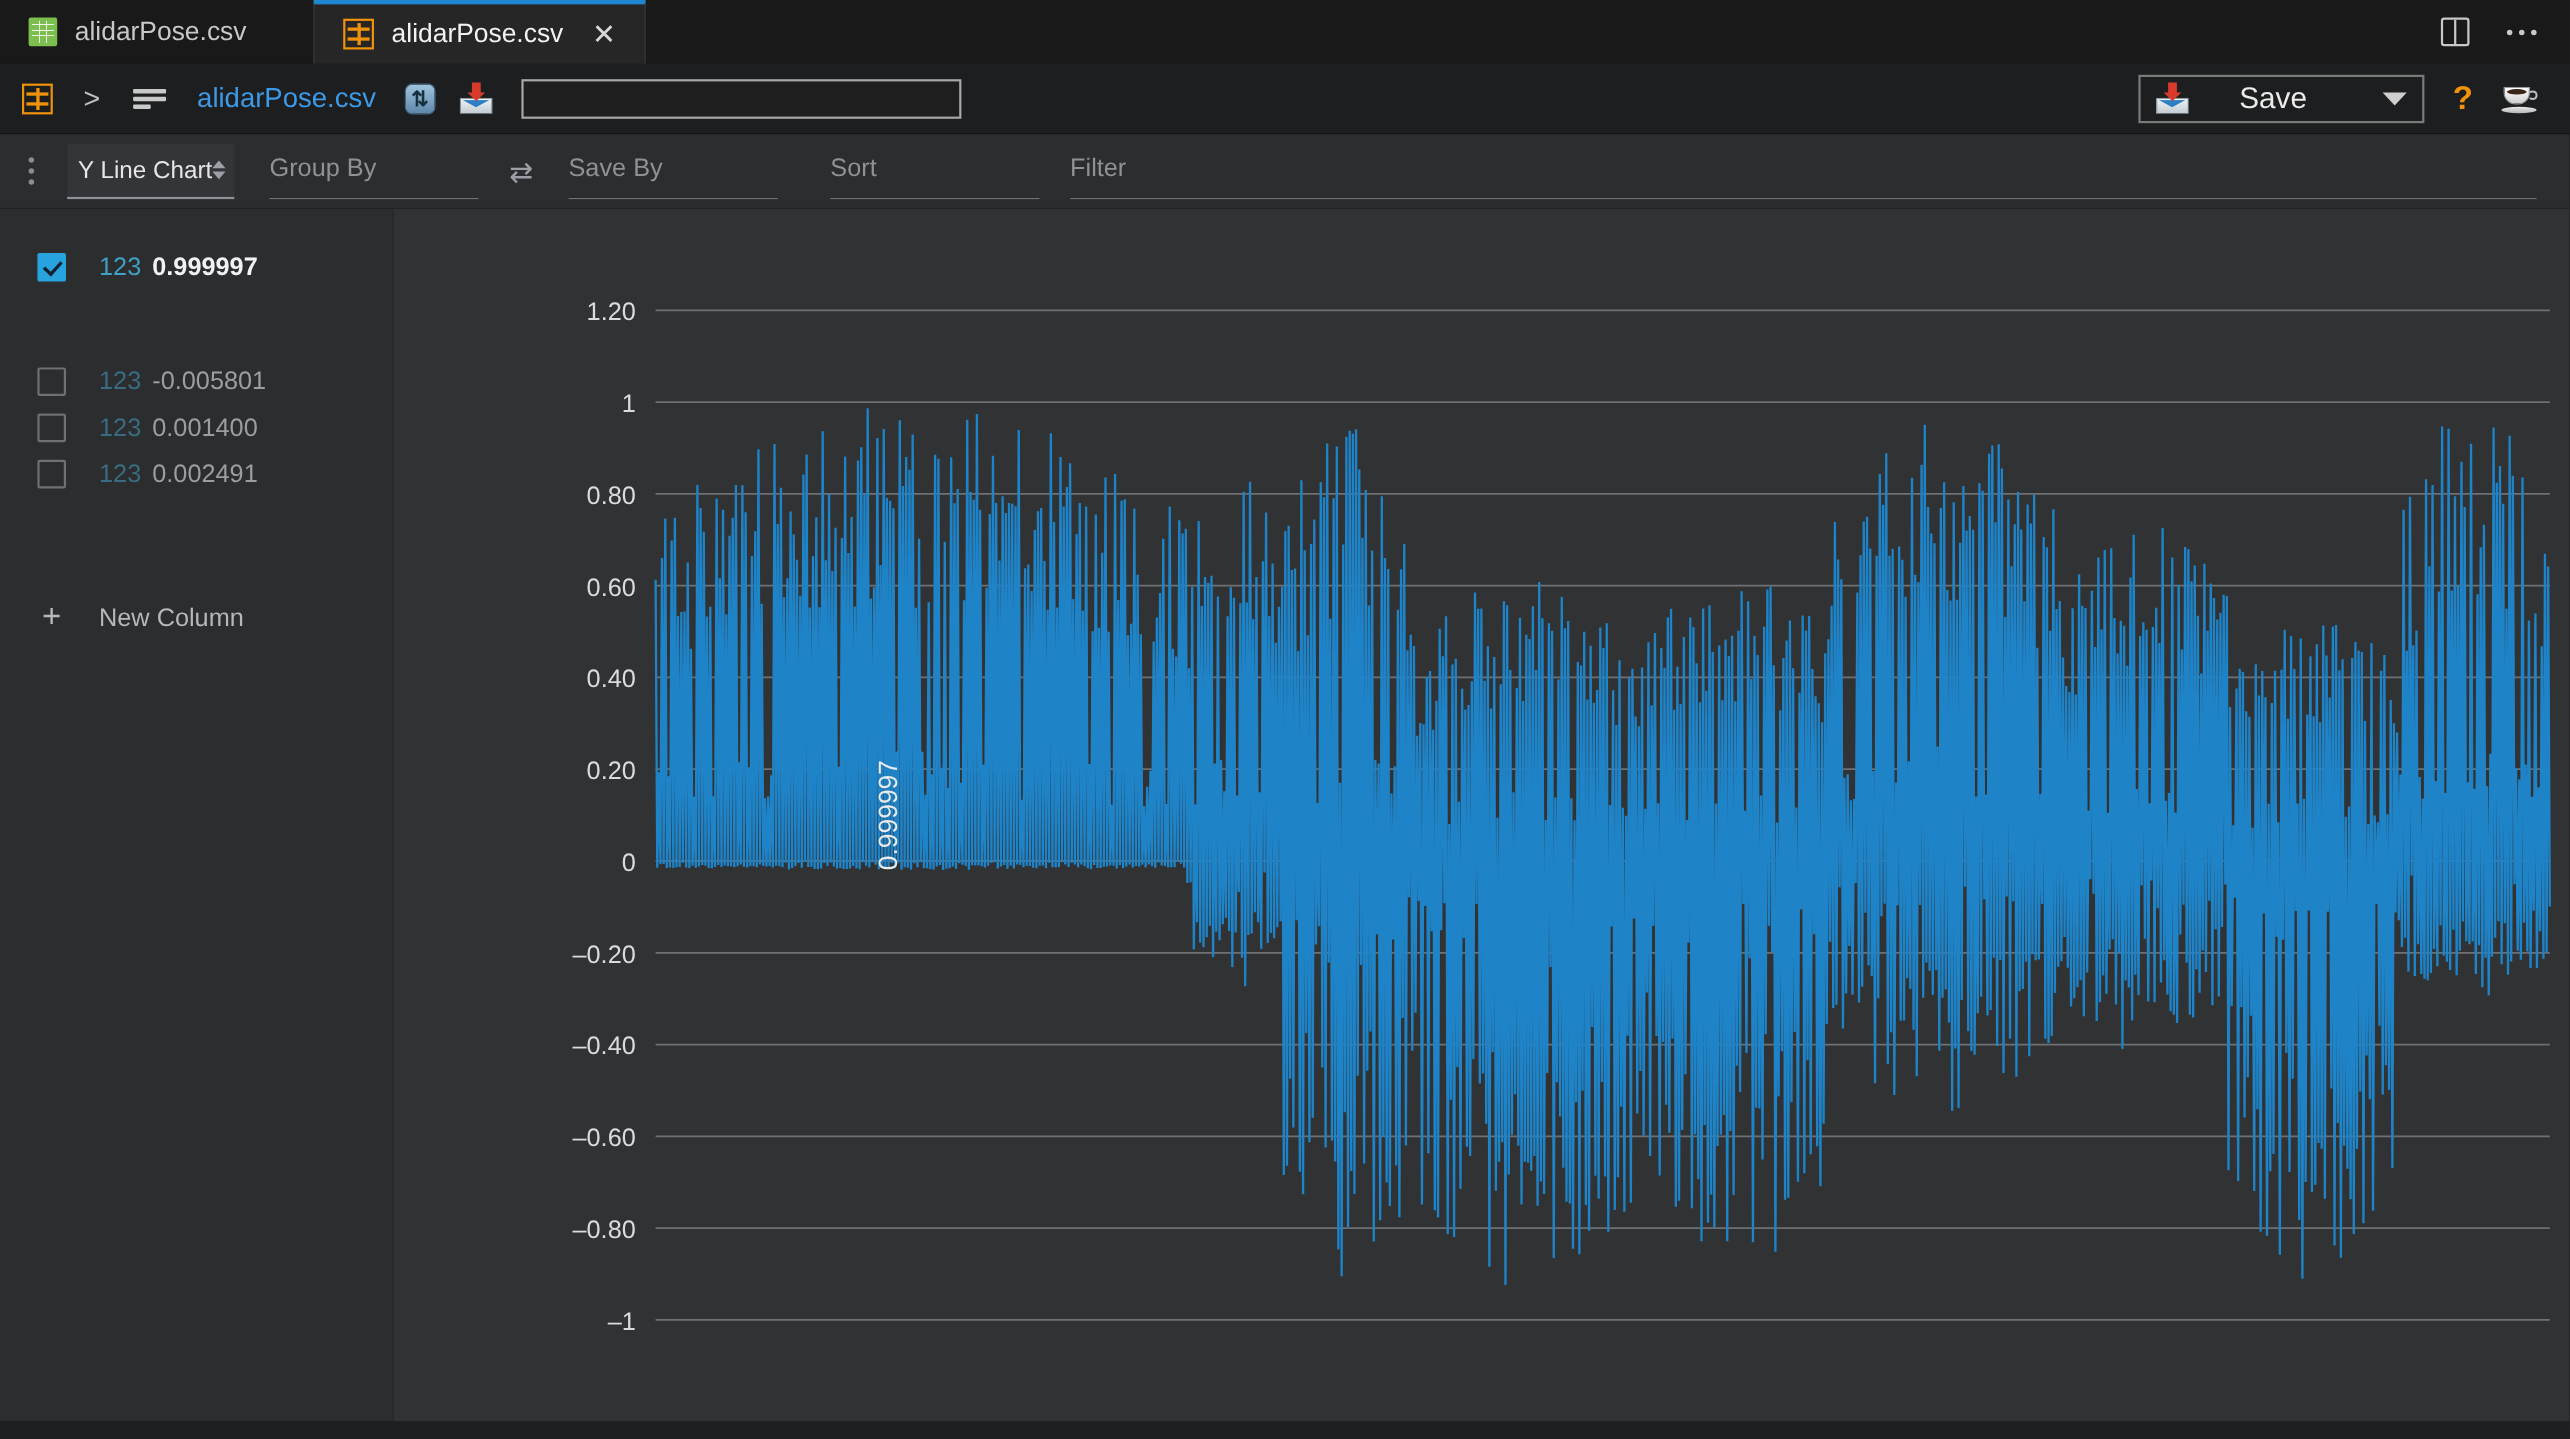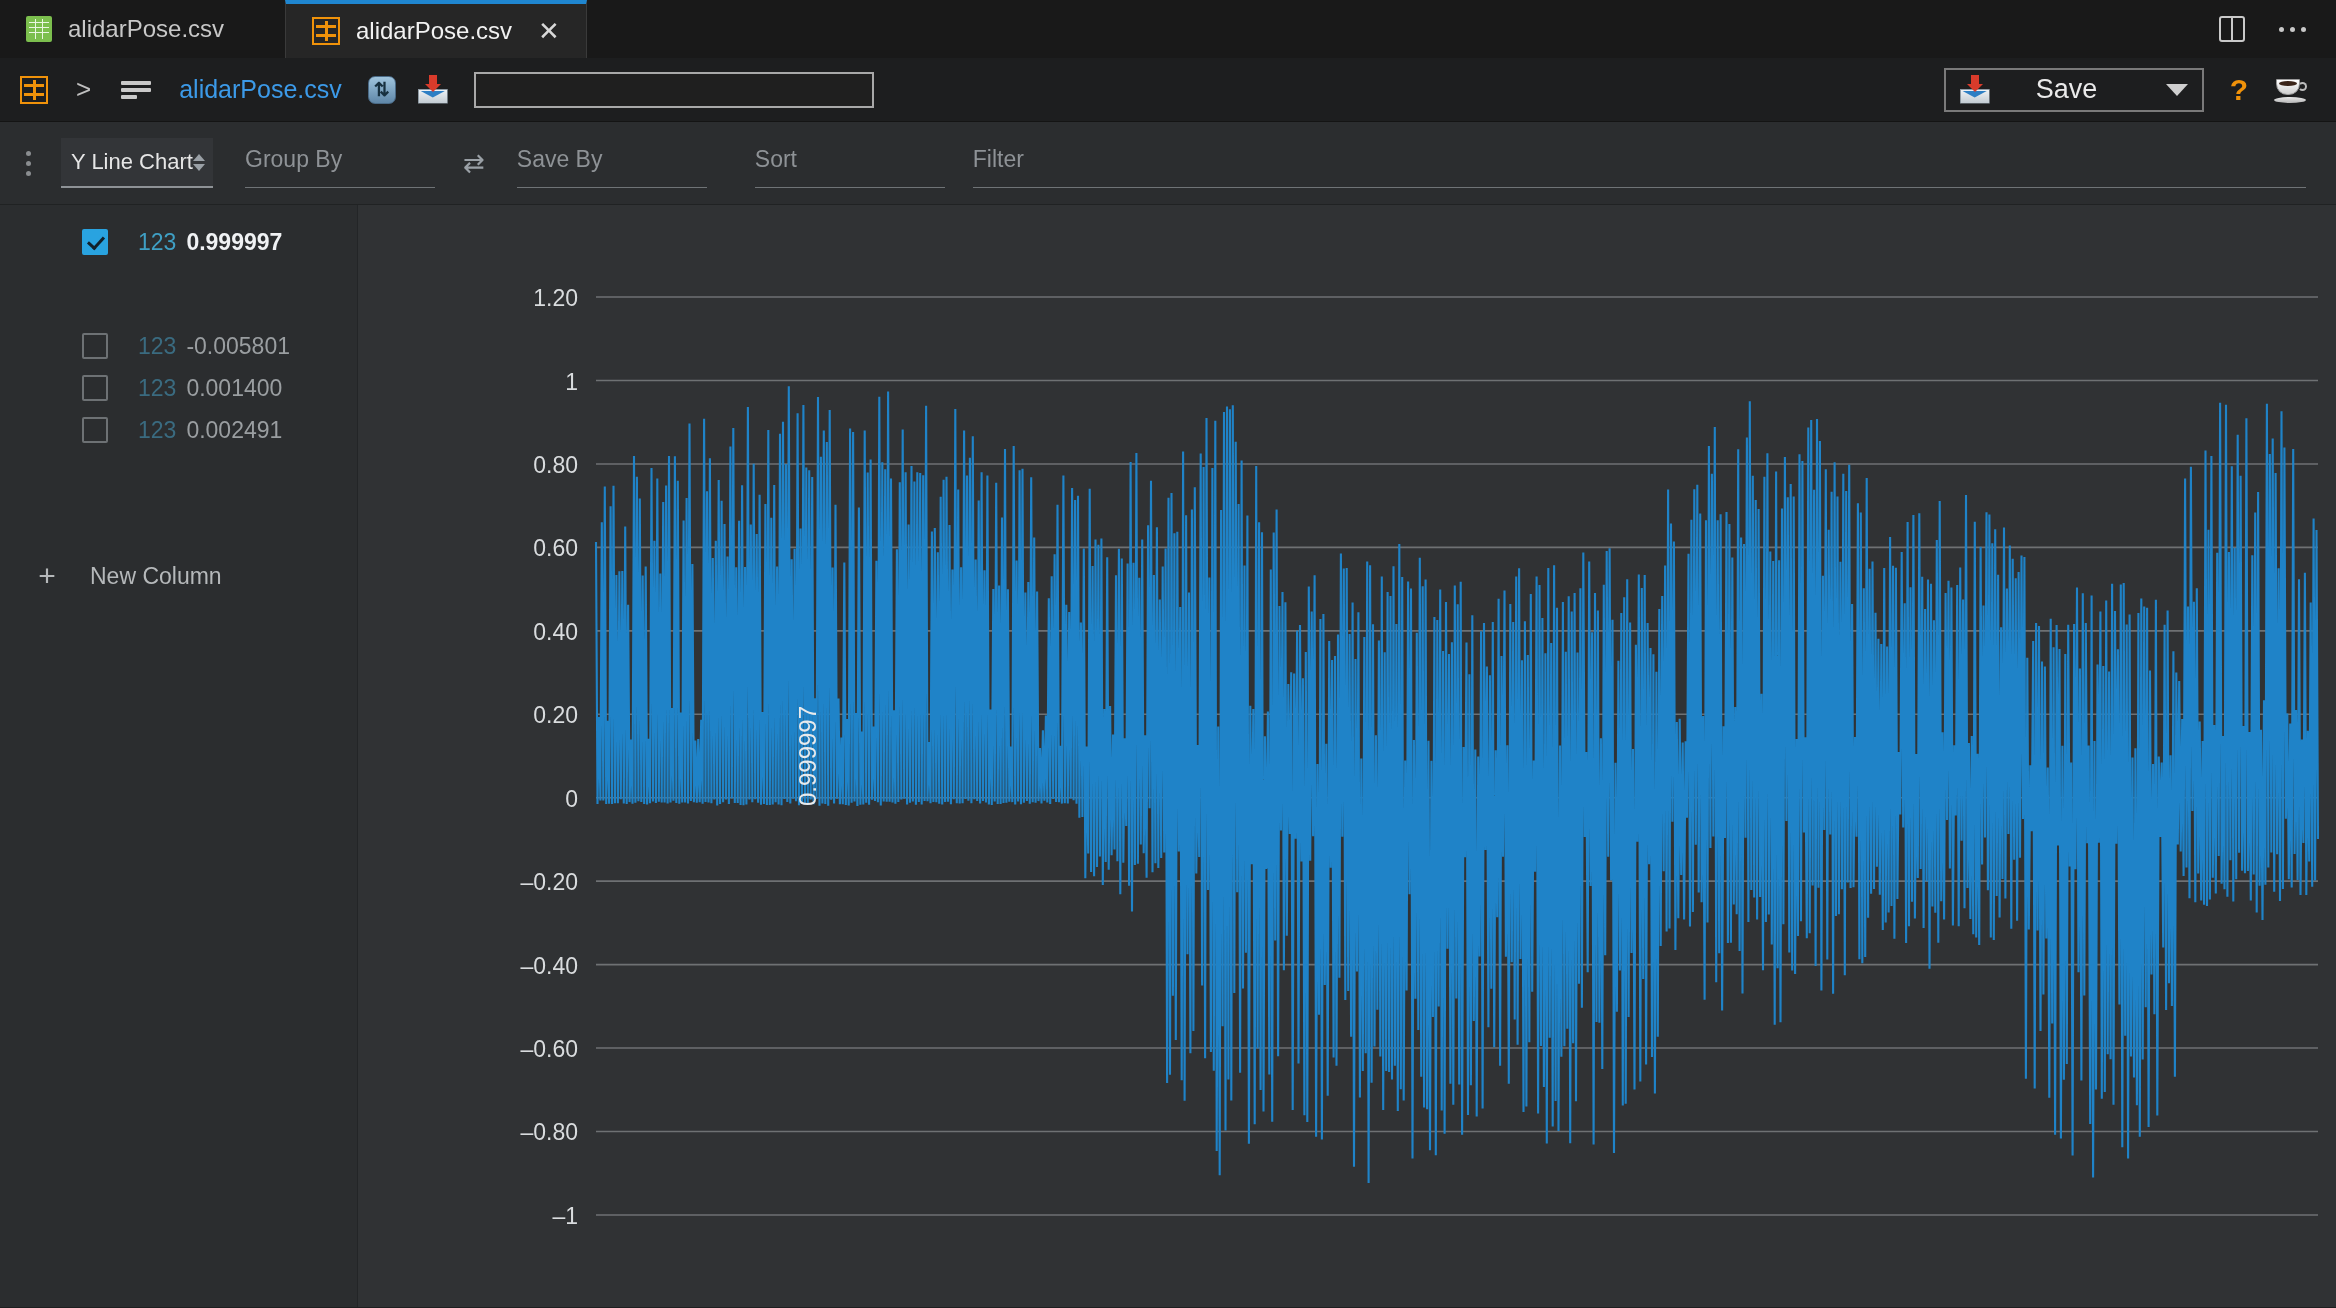--- a/index.html
+++ b/index.html
@@ -175,21 +175,21 @@
     position:absolute; left: 24px; top: 5px; width: 9px; height: 9px;
     border: 2px solid #bdbdbd; border-radius: 50%; border-left-color: transparent;
   }
   .coffee-saucer {
     position:absolute; left: 0; bottom: 0; width: 32px; height: 6px;
     background: linear-gradient(#e8e8e8, #b6b6b6); border-radius: 50%;
   }
 
   
   .controls {
-    height: 83px; background: #2b2d2f;
+    height: 68px; background: #2b2d2f;
     display: flex; align-items: center; padding-left: 26px;
     border-bottom: 1px solid #202223;
   }
   .vdots { display: flex; flex-direction: column; gap: 5px; margin-right: 30px; cursor: pointer; }
   .vdots span { width: 5px; height: 5px; border-radius: 50%; background: #8a8d90; }
   .chart-select {
     width: 152px; height: 50px; background: #333538;
     border-bottom: 2px solid #8e9296;
     display: flex; align-items: center; padding: 0 10px;
     cursor: pointer;
@@ -218,22 +218,22 @@
 
   
   .body-split { display: flex; height: calc(1308px - 58px - 64px - 84px); }
 
   .sidebar {
     width: 358px; background: #2b2d2f; padding-top: 24px;
     border-right: 1px solid #232527;
     flex: 0 0 358px;
   }
   .col-row {
-    display: flex; align-items: flex-start; gap: 0; height: 42px;
-    padding-left: 34px; cursor: pointer; margin-left: 48px;
+    display: flex; align-items: flex-end; gap: 0; height: 42px;
+    padding-left: 34px; cursor: pointer;
   }
   .cbx {
     width: 26px; height: 26px; flex: 0 0 26px; margin-right: 30px;
     border: 2px solid #6d7174; background: transparent; border-radius: 2px;
     position: relative;
   }
   .cbx.checked { background: #29a3e0; border-color: #29a3e0; }
   .cbx.checked::after {
     content:""; position:absolute; left: 7px; top: 2px; width: 7px; height: 13px;
     border: solid #12212b; border-width: 0 3px 3px 0; transform: rotate(42deg);

